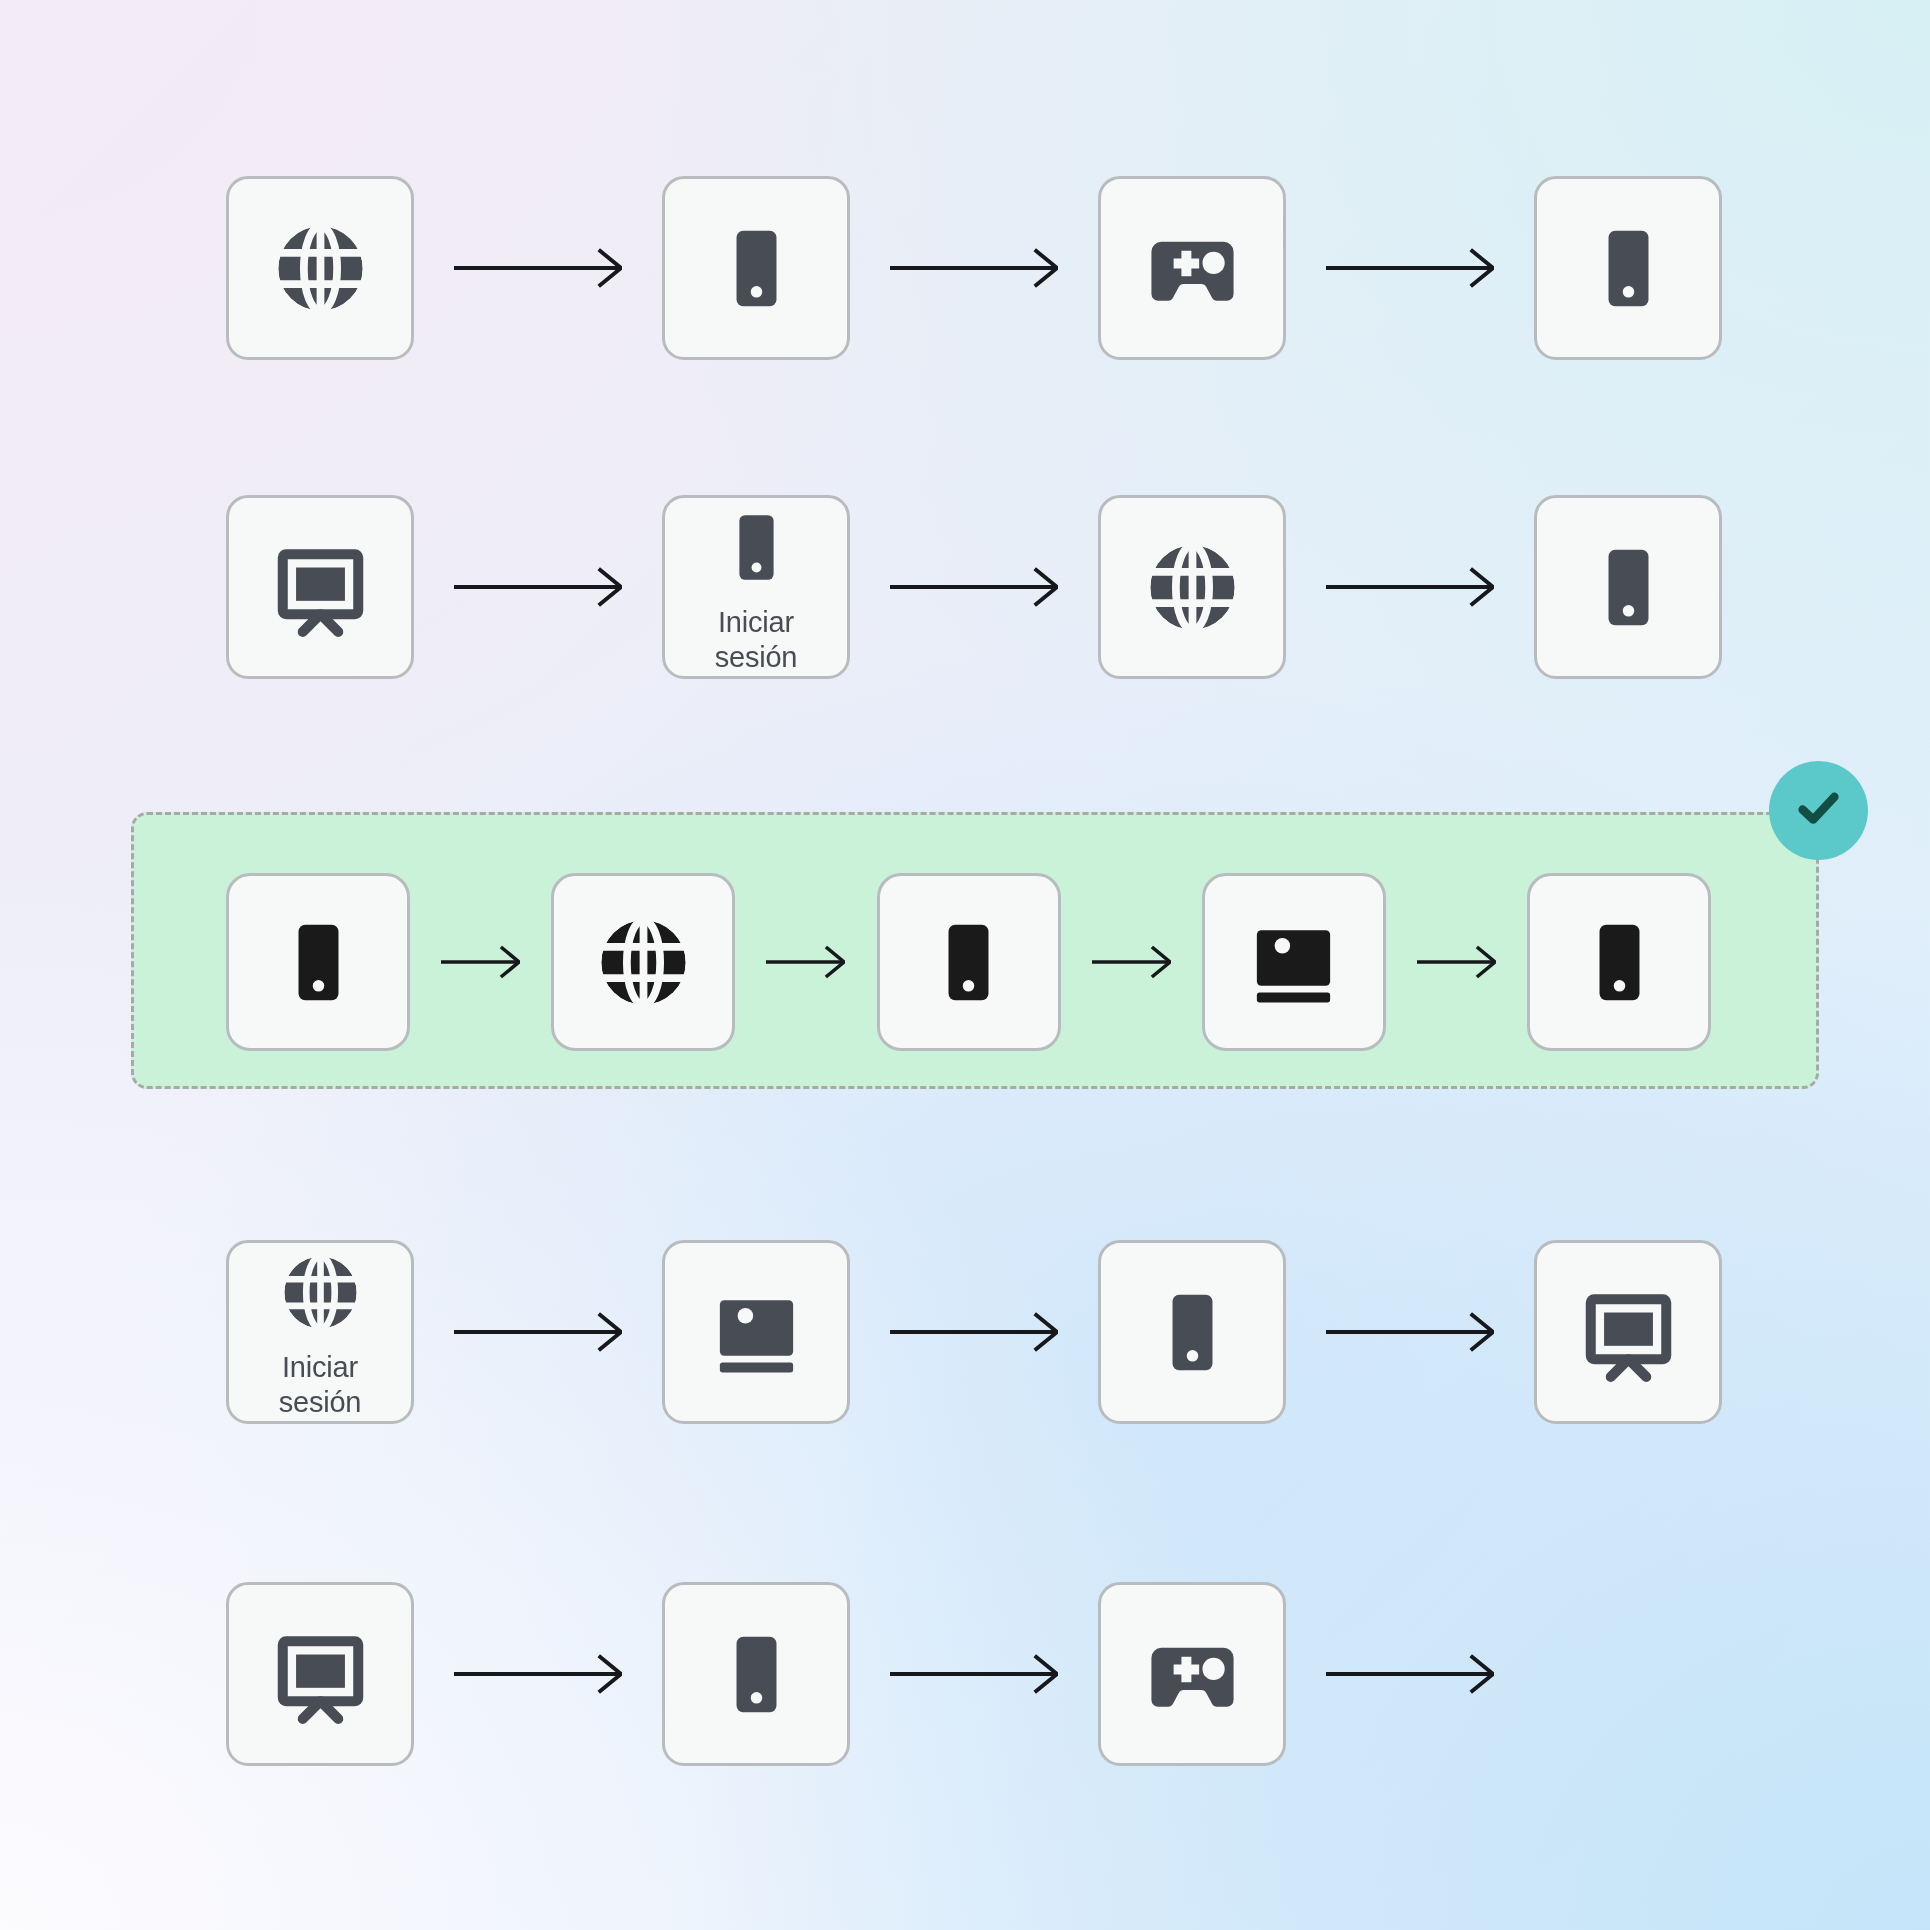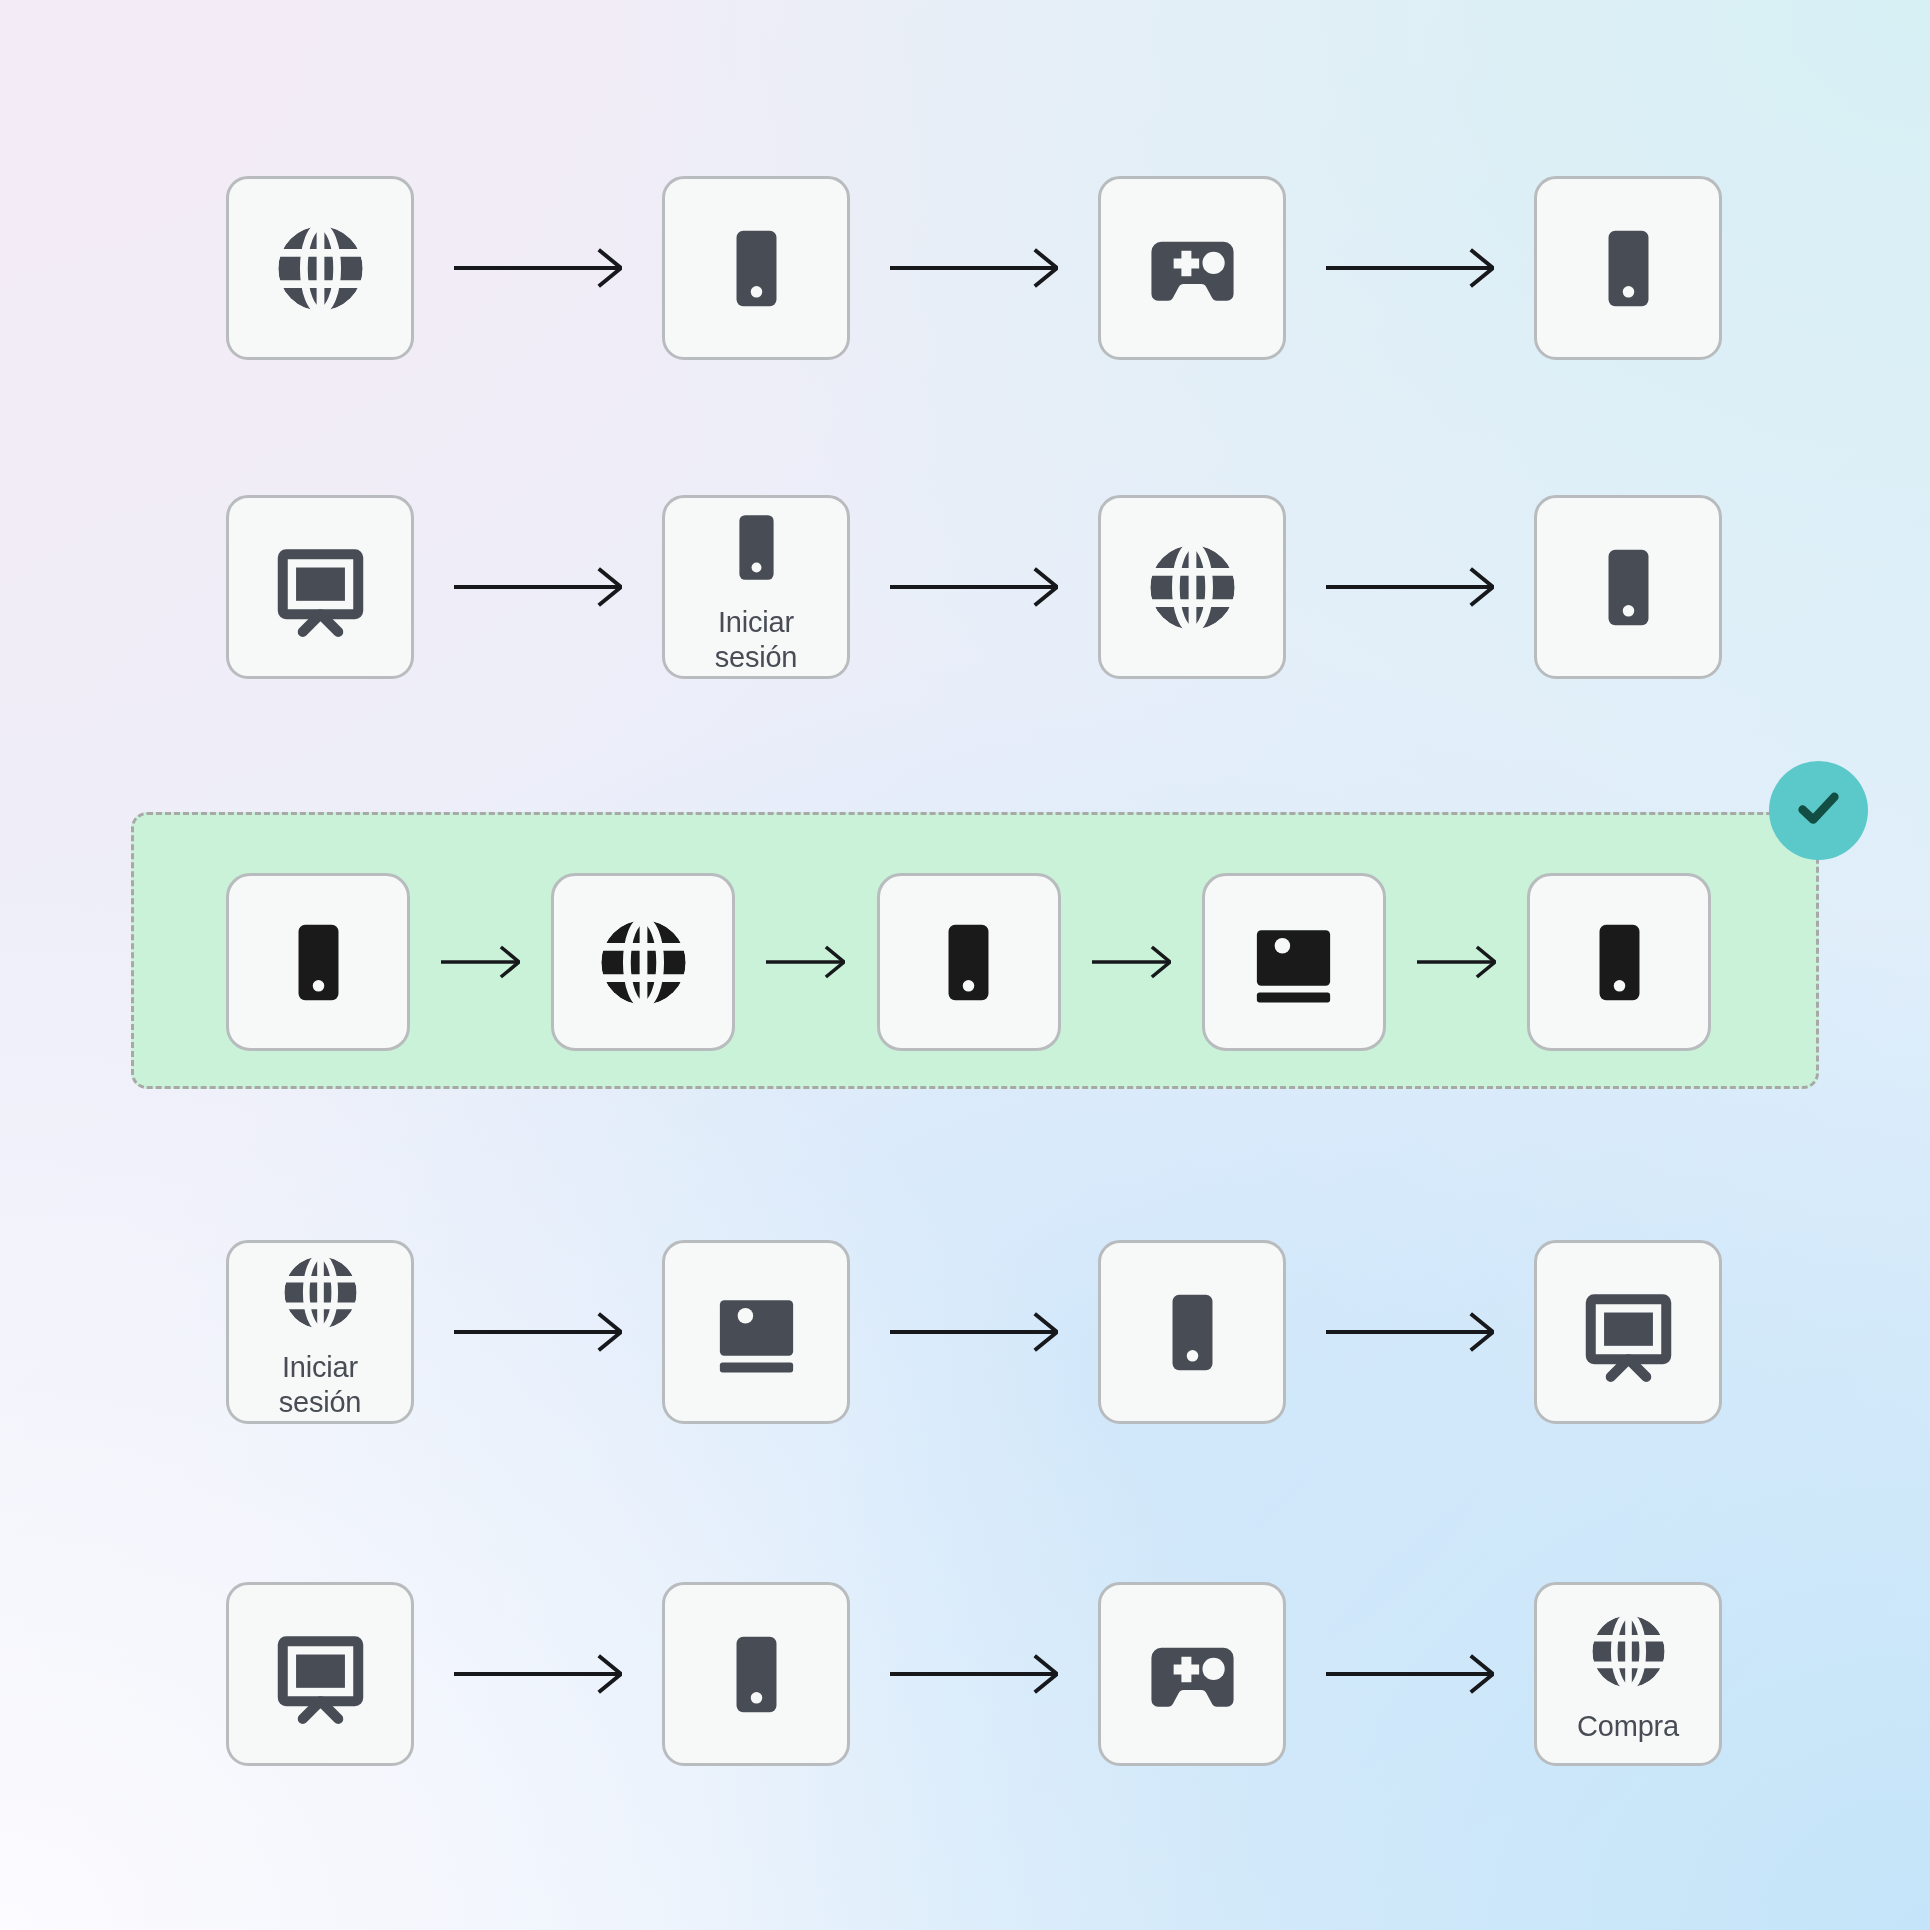--- a/index.html
+++ b/index.html
@@ -431,36 +431,15 @@
             <circle cx="69" cy="45" r="10" fill="#f7f8f8"></circle>
           </svg>
         </span>
       </div>
       <span class="arrow" style="margin-left: 40px; margin-right: 40px;">
         <svg width="168" height="46" viewBox="0 0 170 46" xmlns="http://www.w3.org/2000/svg">
           <line x1="0" y1="23" x2="168" y2="23" stroke="#17181c" stroke-width="4"></line>
           <path d="M148 5.84 L169 23 L148 40.16" fill="none" stroke="#17181c" stroke-width="4" stroke-linecap="square" stroke-linejoin="miter"></path>
         </svg>
       </span>
-      <div class="card lg with-label">
-        <span class="glyph">
-          <svg width="95" height="95" viewBox="0 0 100 100" xmlns="http://www.w3.org/2000/svg">
-            <defs>
-              <clipPath id="gclip5">
-                <circle cx="50" cy="50" r="38"></circle>
-              </clipPath>
-            </defs>
-            <g clip-path="url(#gclip5)" fill="#474c55">
-              <circle cx="50" cy="50" r="38"></circle>
-            </g>
-            <g stroke="#f7f8f8" fill="none" stroke-width="7">
-              <line x1="4" y1="36" x2="96" y2="36"></line>
-              <line x1="4" y1="64" x2="96" y2="64"></line>
-              <ellipse cx="50" cy="50" rx="15" ry="38"></ellipse>
-              <line x1="50" y1="6" x2="50" y2="94"></line>
-            </g>
-          </svg>
-        </span>
-        <div class="card-label"><span>Compra</span></div>
-      </div>
     </div>
   </div>
 
 
 </body></html>

